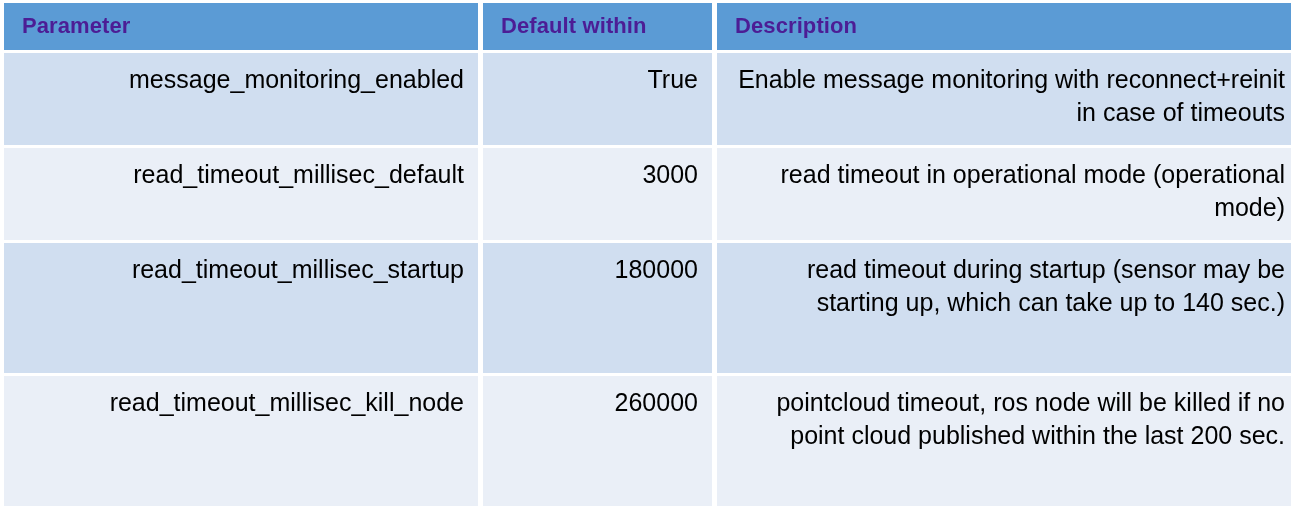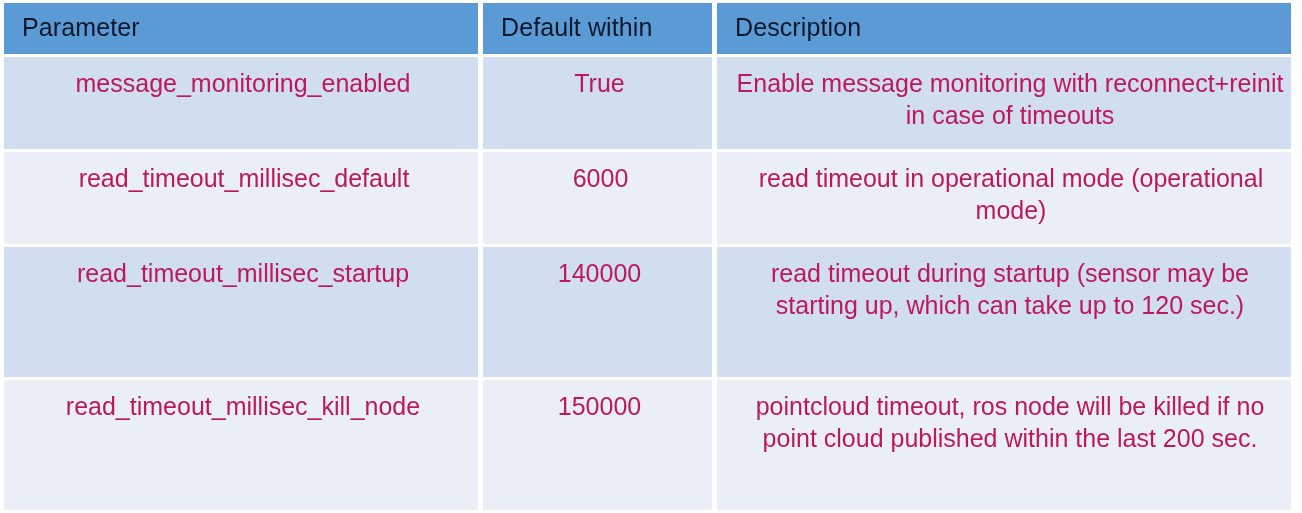--- a/index.html
+++ b/index.html
@@ -25,34 +25,34 @@
     width: 1292px;
     table-layout: fixed;
     margin: -3px -5px;
   }
   col.c-param  { width: 474px; }
   col.c-value  { width: 229px; }
   col.c-desc   { width: 574px; }
 
   thead th {
     background: #5b9bd5;
-    color: #0f172a;
-    font-weight: normal;
-    font-size: 25px;
+    color: #4c1d95;
+    font-weight: bold;
+    font-size: 22px;
     line-height: 1.15;
     text-align: left;
     padding: 10px 0 12px 18px;
     vertical-align: middle;
     letter-spacing: 0.1px;
   }
   tbody td {
-    color: #be185d;
+    color: #000000;
     font-size: 25px;
     line-height: 1.30;
-    text-align: center;
+    text-align: right;
     padding: 10px 14px 12px 18px;
     vertical-align: top;
   }
   tbody tr.row-odd td  { background: #d0def0; }
   tbody tr.row-even td { background: #eaeff7; }
 
   tbody tr.r1 td { height: 70px; }
   tbody tr.r2 td { height: 70px; padding-left: 20px; }
   tbody tr.r3 td { height: 108px; }
   tbody tr.r4 td { height: 108px; }
@@ -77,28 +77,28 @@
       </tr>
     </thead>
     <tbody>
       <tr class="row-odd r1">
         <td class="cell-param">message_monitoring_enabled</td>
         <td class="cell-value">True</td>
         <td class="cell-desc">Enable message monitoring with reconnect+reinit in case of timeouts</td>
       </tr>
       <tr class="row-even r2">
         <td class="cell-param">read_timeout_millisec_default</td>
-        <td class="cell-value">6000</td>
+        <td class="cell-value">3000</td>
         <td class="cell-desc">read timeout in operational mode (operational mode)</td>
       </tr>
       <tr class="row-odd r3">
         <td class="cell-param">read_timeout_millisec_startup</td>
-        <td class="cell-value">140000</td>
-        <td class="cell-desc">read timeout during startup (sensor may be starting up, which can take up to 120 sec.)</td>
+        <td class="cell-value">180000</td>
+        <td class="cell-desc">read timeout during startup (sensor may be starting up, which can take up to 140 sec.)</td>
       </tr>
       <tr class="row-even r4">
         <td class="cell-param">read_timeout_millisec_kill_node</td>
-        <td class="cell-value">150000</td>
+        <td class="cell-value">260000</td>
         <td class="cell-desc">pointcloud timeout, ros node will be killed if no point cloud published within the last 200 sec.</td>
       </tr>
     </tbody>
   </table>
 </div>
 
 </body></html>

